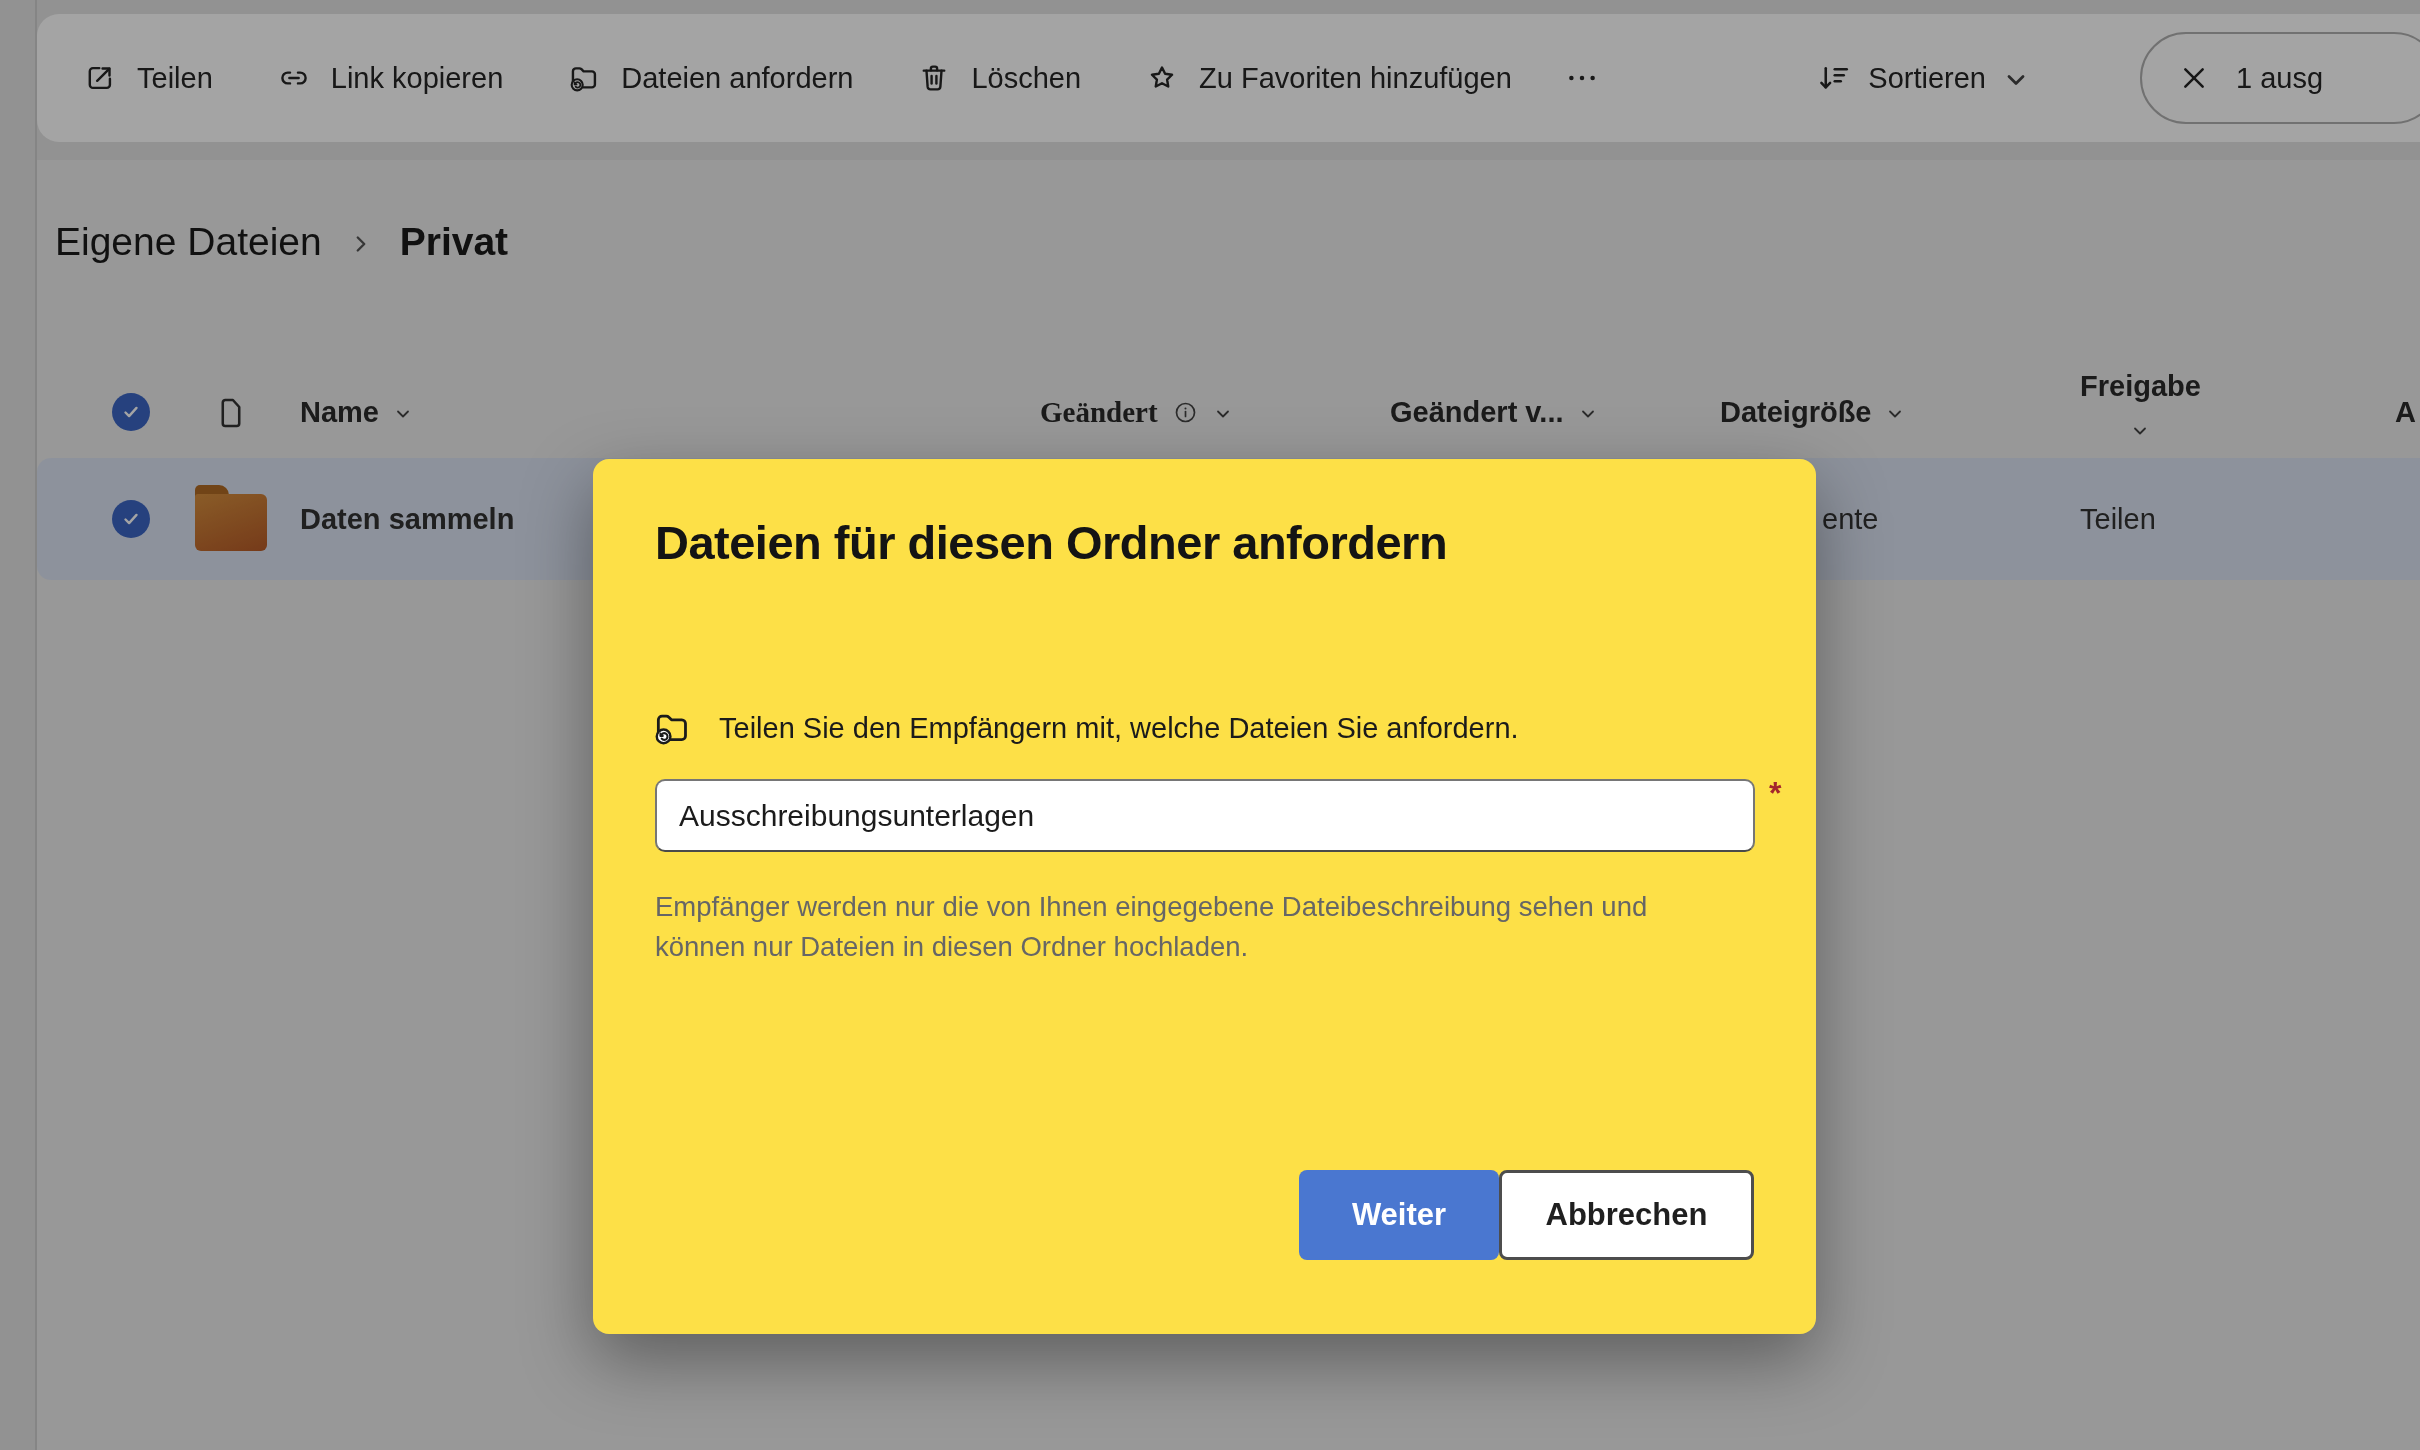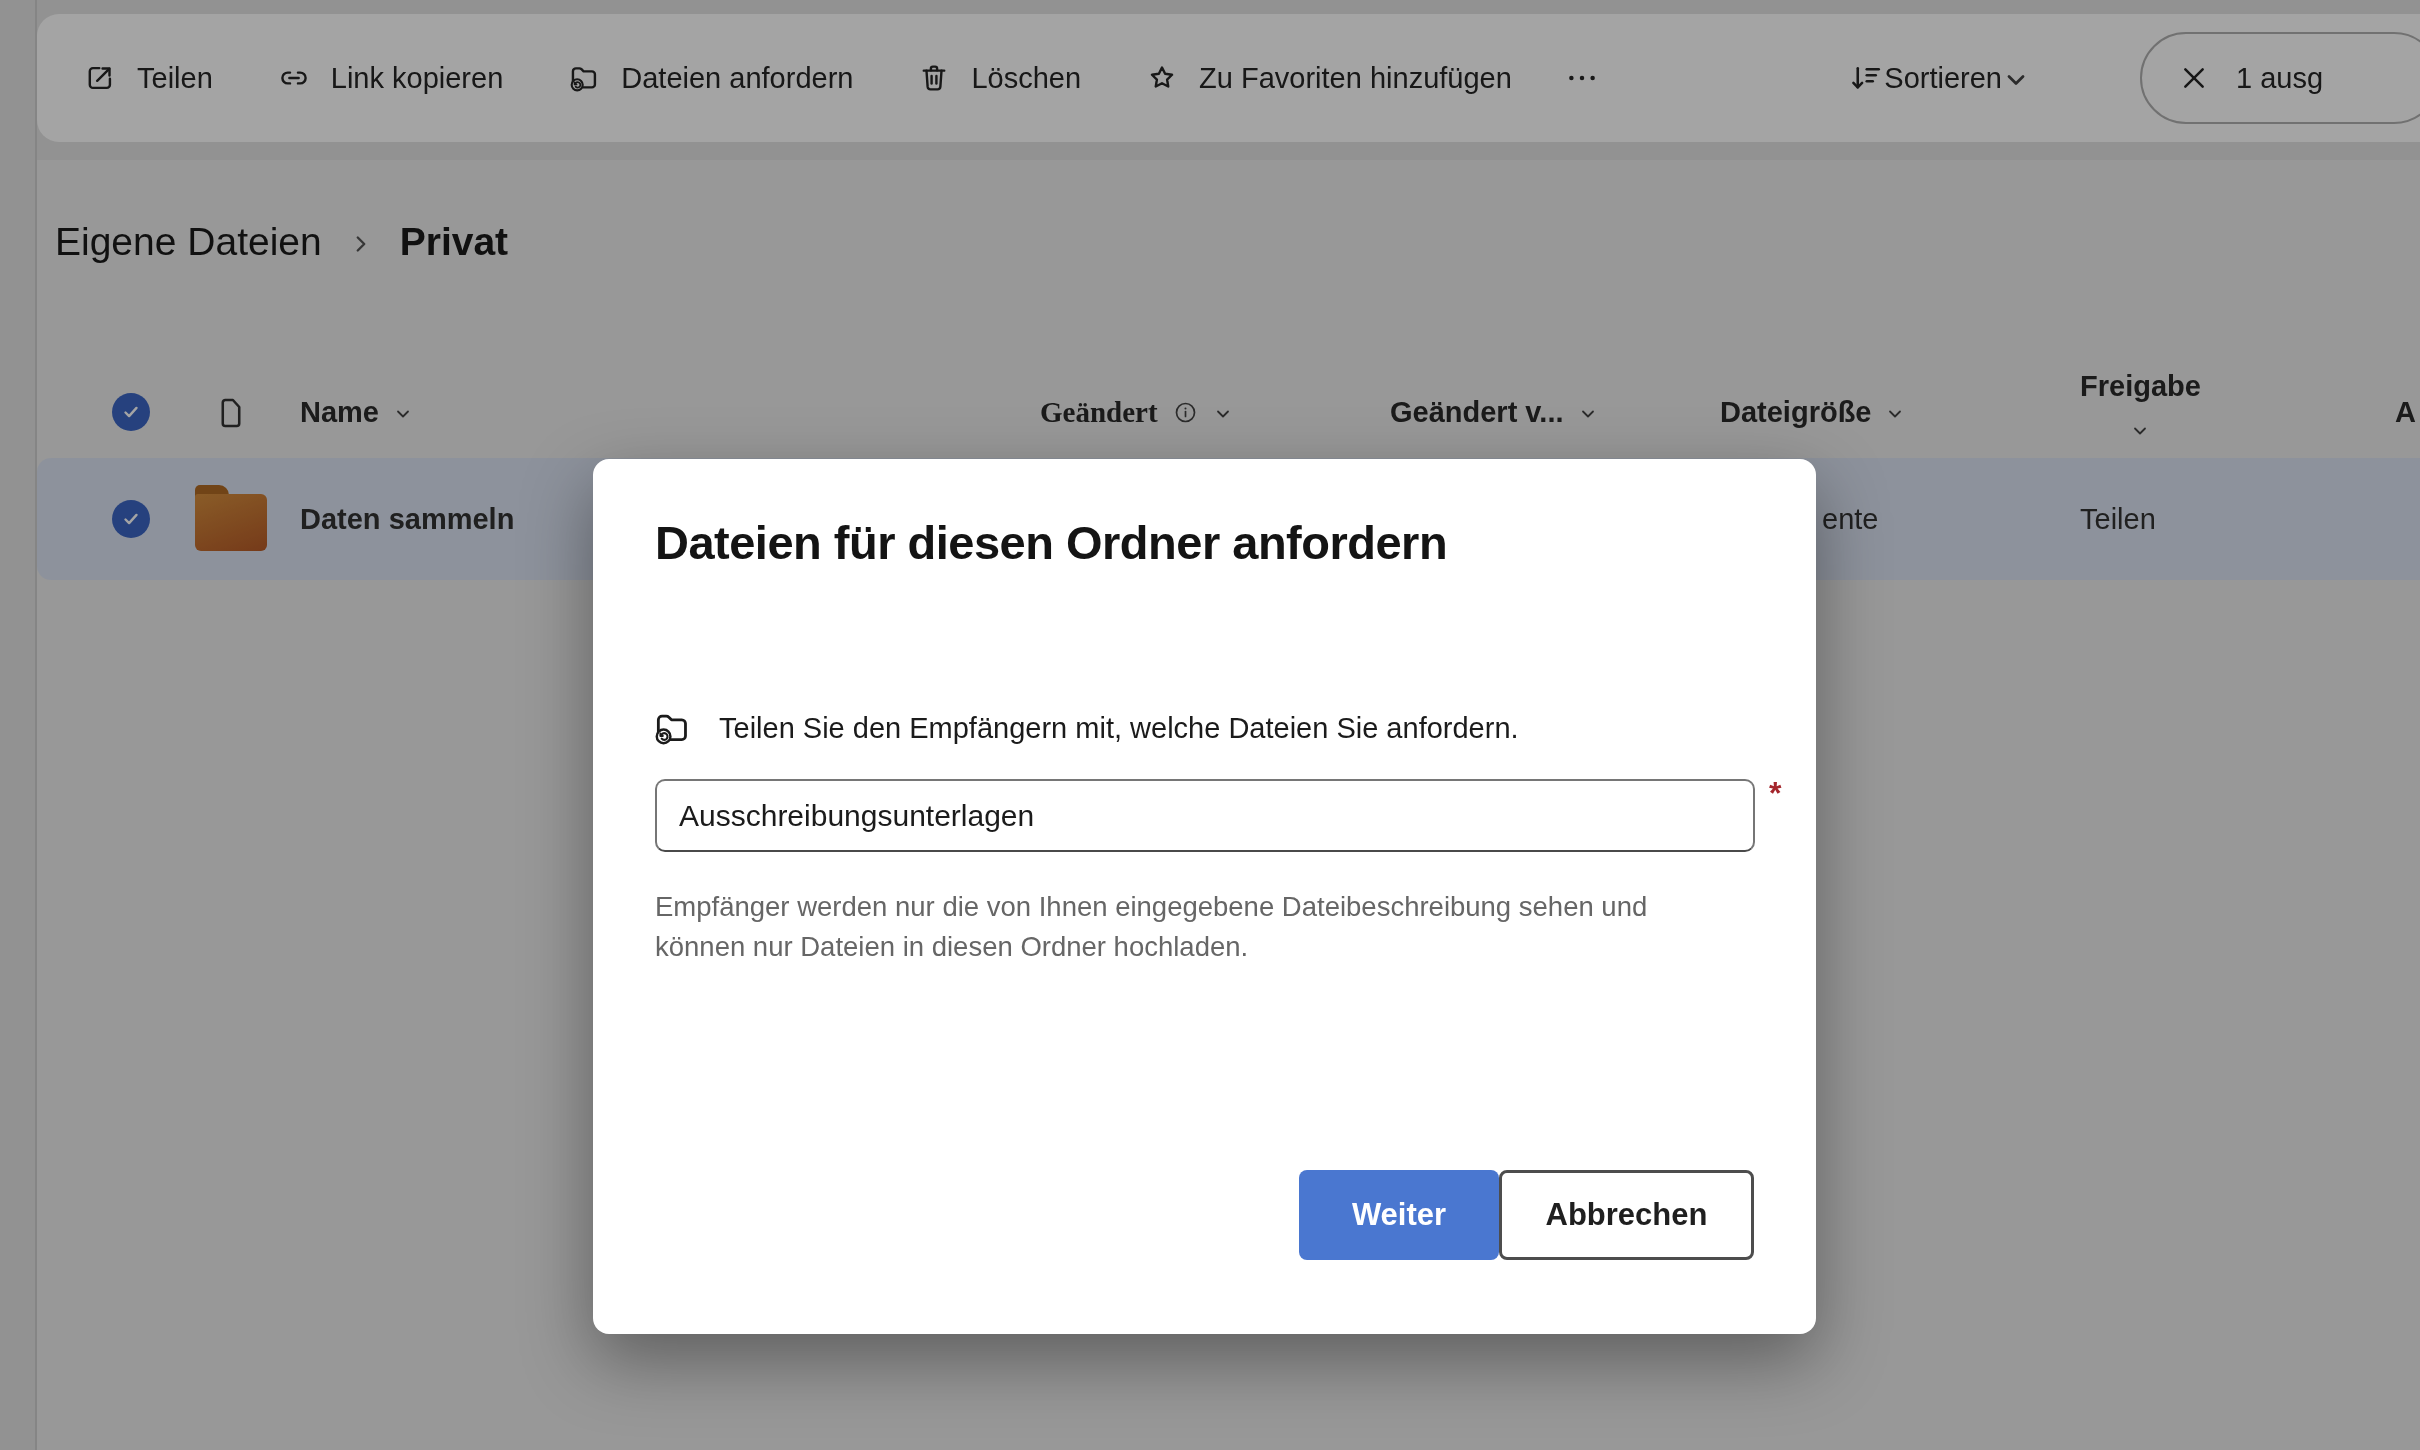--- a/index.html
+++ b/index.html
@@ -16,21 +16,21 @@
   .left-rail{position:absolute;left:0;top:0;width:35px;height:1450px;background:#e4e4e4;border-right:2px solid #cfcfcf;}
 
   .toolbar{
     position:absolute;left:37px;top:14px;right:-60px;height:128px;
     background:#ffffff;border-radius:22px;
     display:flex;align-items:center;gap:64px;padding:0 40px 0 46px;box-sizing:border-box;
   }
   .tb-item{display:flex;align-items:center;gap:20px;font-size:29px;color:#262626;white-space:nowrap;}
   .tb-icon{color:#262626;}
   .tb-more{margin-left:-14px;}
-  .tb-sort{margin-left:auto;gap:0;}
+  .tb-sort{margin-left:auto;gap:16px;}
   .sel-pill{
     display:flex;align-items:center;gap:26px;margin-left:46px;
     min-width:300px;height:92px;border:2px solid #b0b0b0;border-radius:999px;
     padding:0 30px 0 36px;font-size:29px;color:#262626;box-sizing:border-box;background:#fff;
   }
 
   .breadcrumb{
     position:absolute;left:55px;top:220px;display:flex;align-items:center;gap:26px;
     font-size:39px;color:#1b1b1b;
   }
@@ -58,21 +58,21 @@
   .doc-ic{position:absolute;color:#333;}
 
   .folder{position:absolute;left:158px;top:27px;width:72px;height:66px;}
   .folder .tab{position:absolute;left:0;top:0;width:34px;height:18px;background:#b06a24;border-radius:5px 10px 0 0;}
   .folder .fbody{position:absolute;left:0;top:9px;width:72px;height:57px;
     background:linear-gradient(160deg,#d68f3e 0%,#b75b28 100%);border-radius:3px 6px 6px 6px;}
 
   
   .scrim{position:absolute;inset:0;background:rgba(0,0,0,0.355);z-index:20;}
   .dialog{
-    position:absolute;left:593px;top:459px;width:1223px;height:875px;background:#ffffff;
+    position:absolute;left:593px;top:459px;width:1223px;height:875px;background:#fde047;
     border-radius:16px;box-shadow:0 26px 70px rgba(0,0,0,0.38);z-index:30;
   }
   .dlg-title{position:absolute;left:62px;top:56px;font-size:47px;font-weight:700;color:#141414;letter-spacing:-0.5px;}
   .dlg-instruction{position:absolute;left:58px;top:248px;display:flex;align-items:center;gap:26px;
     font-size:29px;color:#1b1b1b;}
   .dlg-instruction .ic{color:#1b1b1b;}
   .dlg-input{
     position:absolute;left:62px;top:320px;width:1100px;height:73px;box-sizing:border-box;
     border:2px solid #767676;border-bottom-color:#4a4a4a;border-radius:10px;
     font-family:"Liberation Sans",sans-serif;font-size:30px;color:#1b1b1b;padding:0 22px;background:#fff;outline:none;

